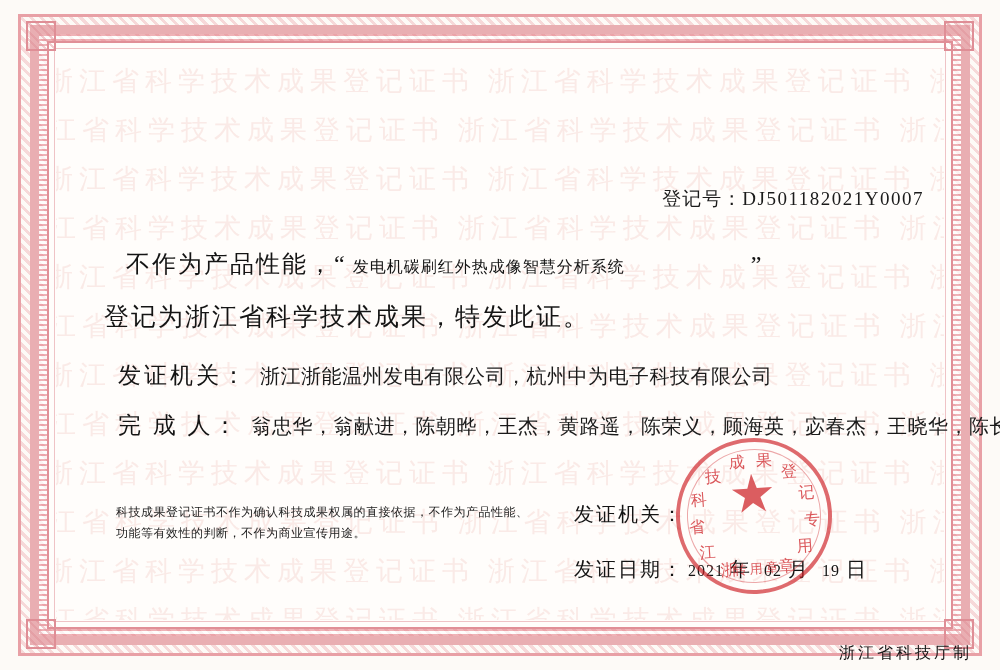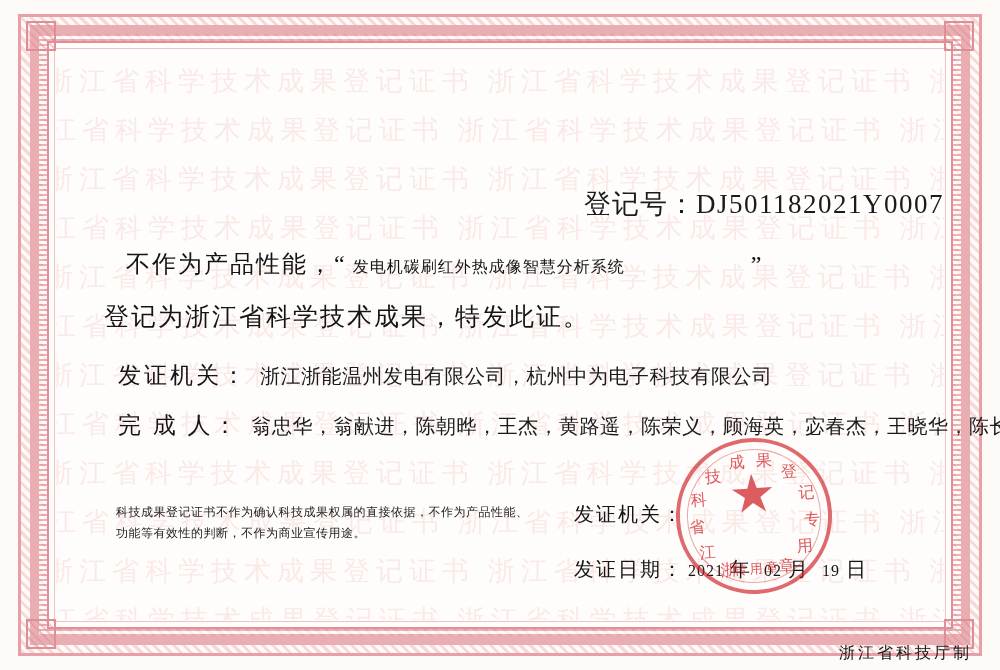--- a/index.html
+++ b/index.html
@@ -131,22 +131,22 @@
     -webkit-background-clip: text;
     background-clip: text;
     color: #ef8f16;
     -webkit-text-fill-color: transparent;
     text-shadow: 0 1px 0 rgba(255,255,255,0.4);
   }
 
   .reg-no {
     position: absolute;
     top: 136px;
-    right: 0;
-    font-size: 27px;
+    right: 20px;
+    font-size: 19px;
     color: #1b1b1b;
     letter-spacing: 1px;
   }
   .reg-no .reg-no-value {
     letter-spacing: 1.5px;
   }
 
   .para-1 {
     position: absolute;
     top: 198px;

